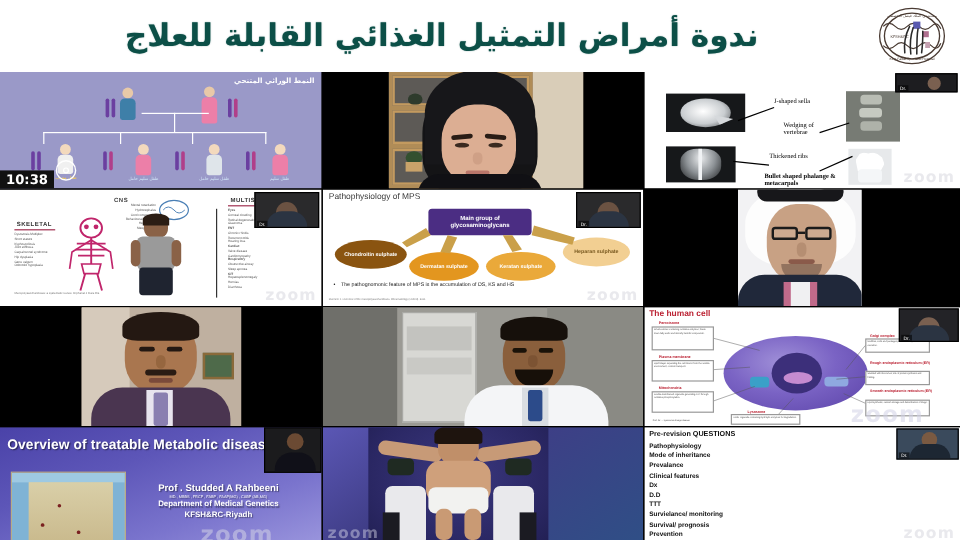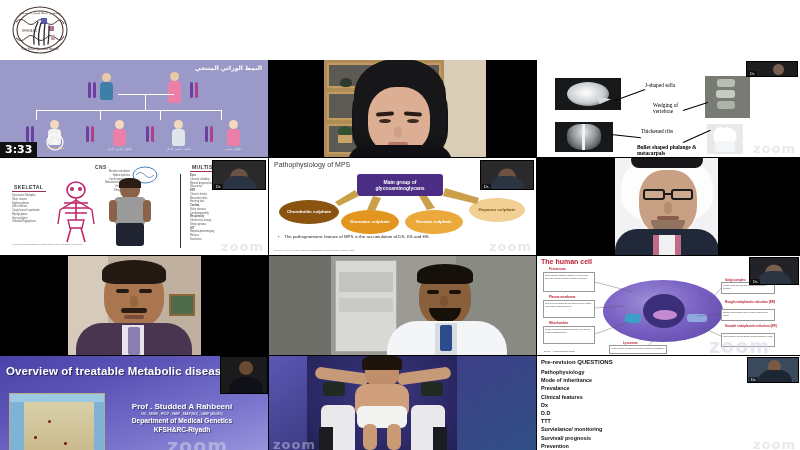--- a/index.html
+++ b/index.html
@@ -150,20 +150,21 @@
             line-height:1.52; font-weight:600;}
 </style>
 </head>
 <body>
 
 <div id="stage">
 
   <div id="banner">
 
 
+    <div id="banner-title">ندوة أمراض التمثيل الغذائي القابلة للعلاج</div>
 
     <div class="seal">
       <svg width="64" height="56" viewBox="0 0 64 56">
         <g fill="none" stroke="#4a3b33" stroke-width="1.1">
           <ellipse cx="32" cy="28" rx="27" ry="23"></ellipse>
           <ellipse cx="32" cy="28" rx="23" ry="19"></ellipse>
         </g>
         <g stroke="#4a3b33" stroke-width="1" fill="none">
           <path d="M8 20 q5 -5 10 0 q5 5 10 0 q5 -5 10 0 q5 5 10 0 q5 -5 8 2"></path>
           <path d="M8 36 q5 5 10 0 q5 -5 10 0 q5 5 10 0 q5 -5 10 0 q5 5 8 -2"></path>
@@ -253,21 +254,21 @@
           <div class="fig" style="left:225px; top:60px;">
             <div class="head" style="background:#f3d9bd;"></div>
             <div class="body" style="background:#ec7fa8; height:17px;"></div>
             <div class="lbl" style="color:#cfe2f5;">طفل سليم</div>
           </div>
           <div class="chromo" style="left:205px; top:66px;">
             <i style="background:#6b3fa0"></i>
               <i style="background:#b03f8a"></i>
           </div>
         </div>
-        <div class="timestamp">3:33</div>
+        <div class="timestamp">10:38</div>
       </div>
     </div>
 
     <div class="tile">
       <div class="cam">
         <div class="cam-frame" style="left:55px; right:50px; background:#8b7a63;">
 
           <div style="position:absolute;inset:0;background:#6f6257;"></div>
           <div style="position:absolute;left:0;top:0;width:120px;bottom:0;background:#b08c57;"></div>
           <div style="position:absolute;left:3px;top:3px;width:114px;height:25px;background:#5d5a56;border:2px solid #c39a5f;"></div>

